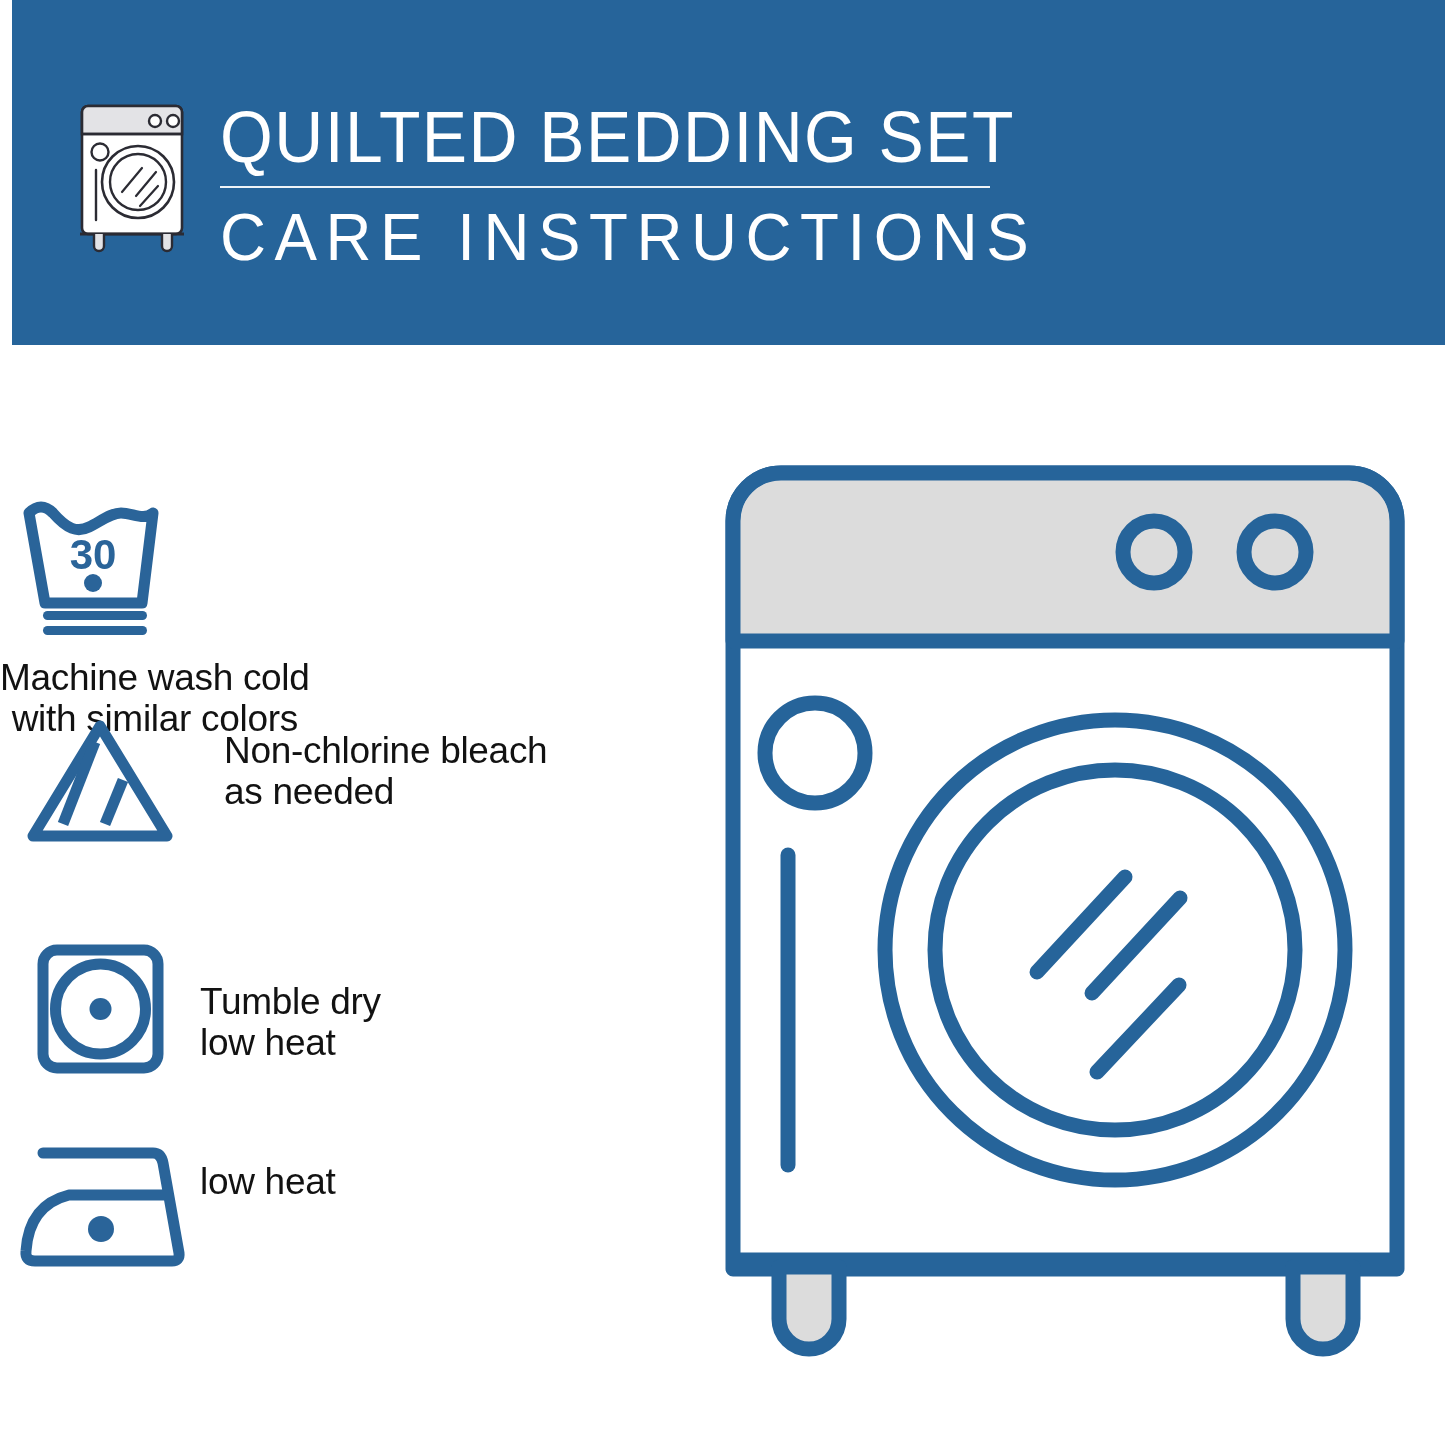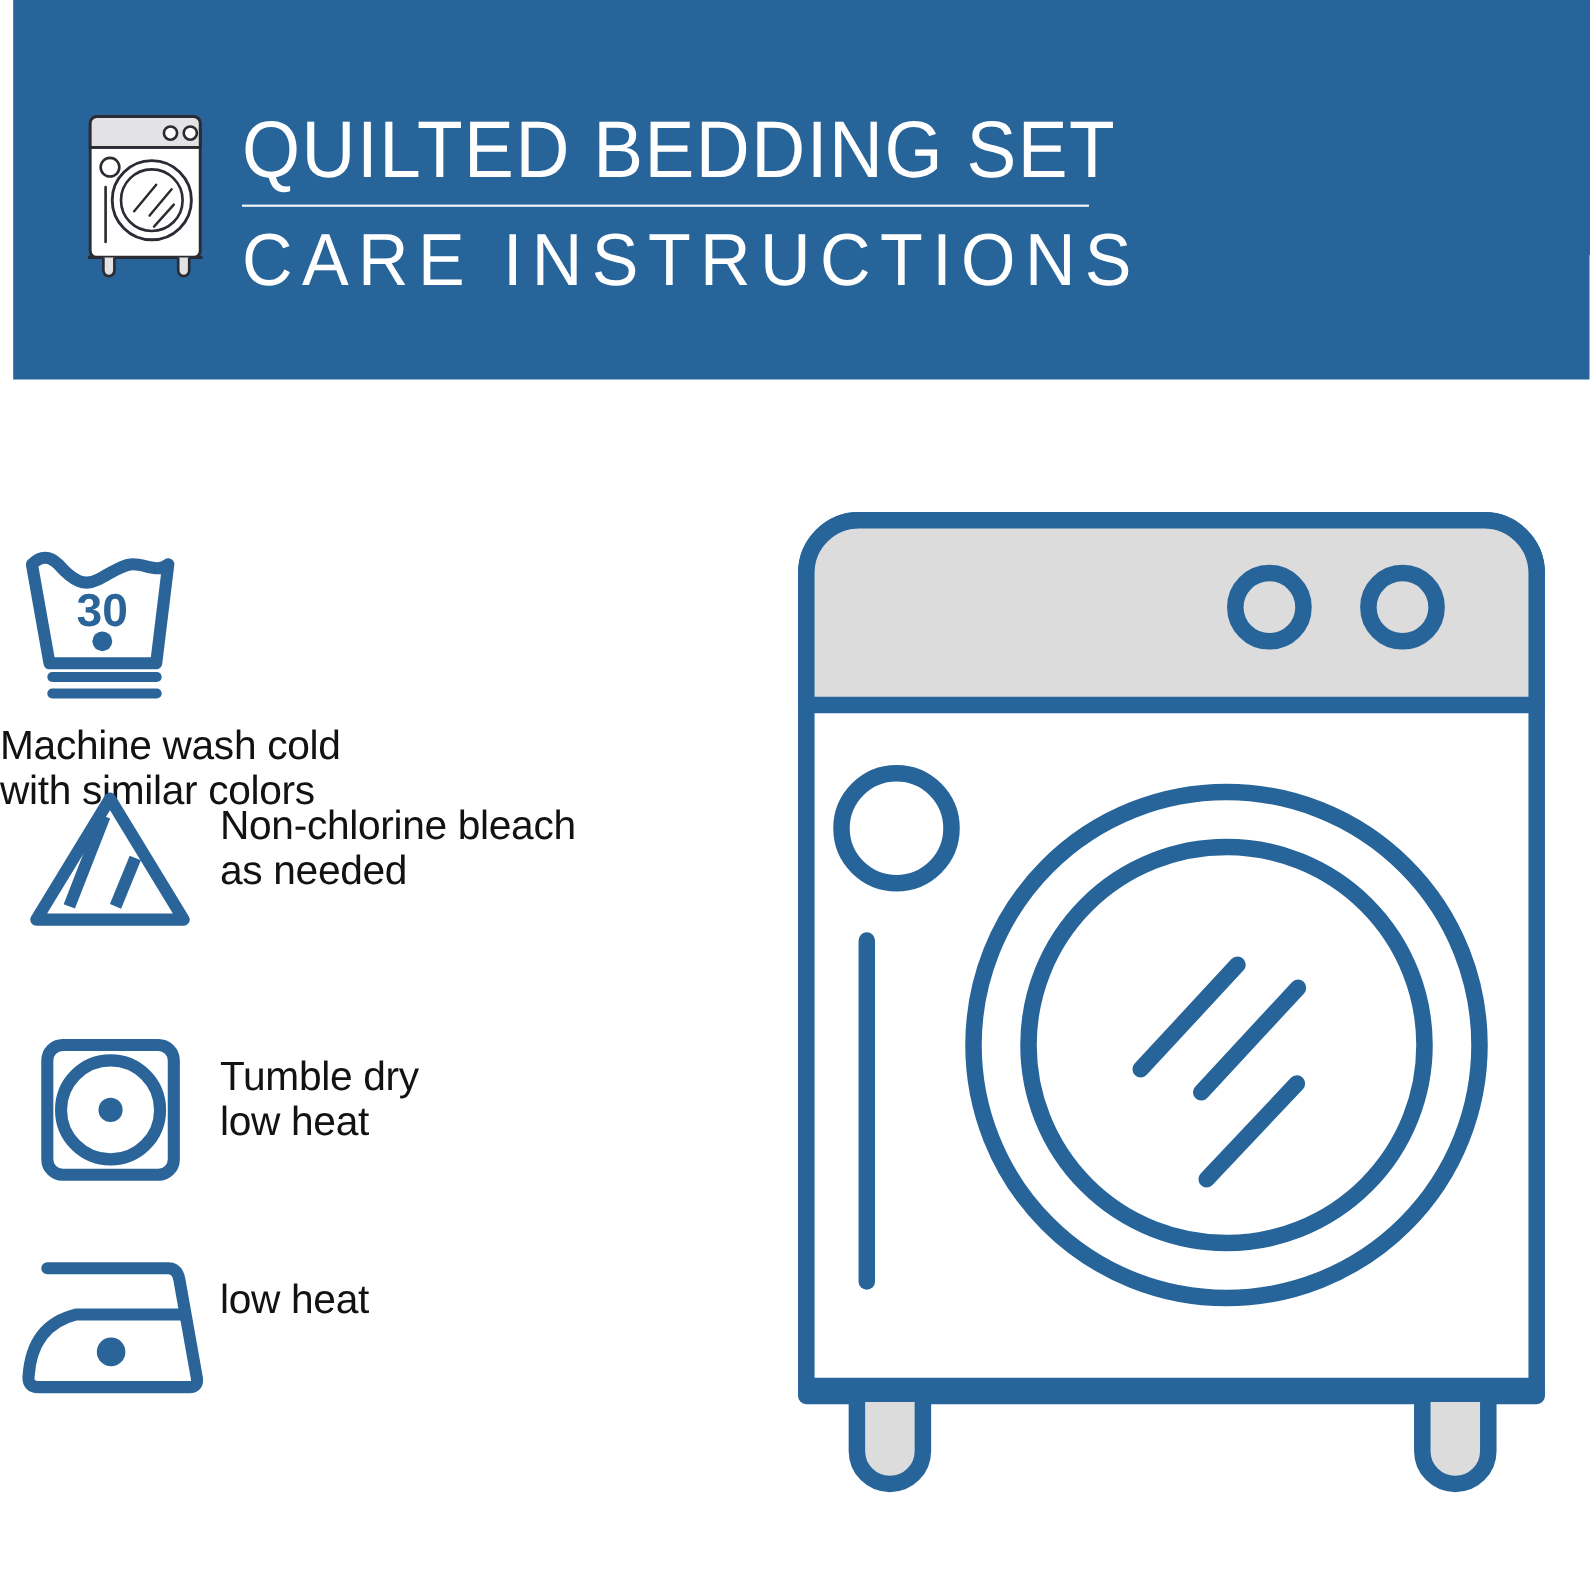--- a/index.html
+++ b/index.html
@@ -89,22 +89,22 @@
 
   .care-row {
     position: absolute;
     left: 0;
     width: 700px;
     display: flex;
     align-items: flex-start;
   }
 
   .care-row.r0 { top: 140px; flex-direction: column; }
-  .care-row.r1 { top: 365px; }
-  .care-row.r2 { top: 585px; }
+  .care-row.r1 { top: 365px; gap: 24px; }
+  .care-row.r2 { top: 585px; align-items: center; }
   .care-row.r3 { top: 790px; }
 
   .care-symbol {
     width: 200px;
     min-width: 200px;
     display: flex;
     justify-content: center;
     align-items: flex-start;
     padding-top: 6px;
   }
@@ -114,21 +114,21 @@
     font-size: 37px;
     line-height: 41px;
     font-weight: 400;
     color: #121212;
     letter-spacing: -0.3px;
     padding-top: 6px;
   }
 
   .care-text .ln { display: block; }
 
-  .care-row.r0 .care-text { padding-top: 16px; }
+  .care-row.r0 .care-text { padding-top: 16px; text-align: center; }
   .care-row.r1 .care-text { padding-top: 20px; }
   .care-row.r2 .care-text { padding-top: 28px; }
   .care-row.r3 .care-text { padding-top: 26px; }
 
   
   .washer-illustration {
     position: absolute;
     left: 715px;
     top: 455px;
     width: 700px;

